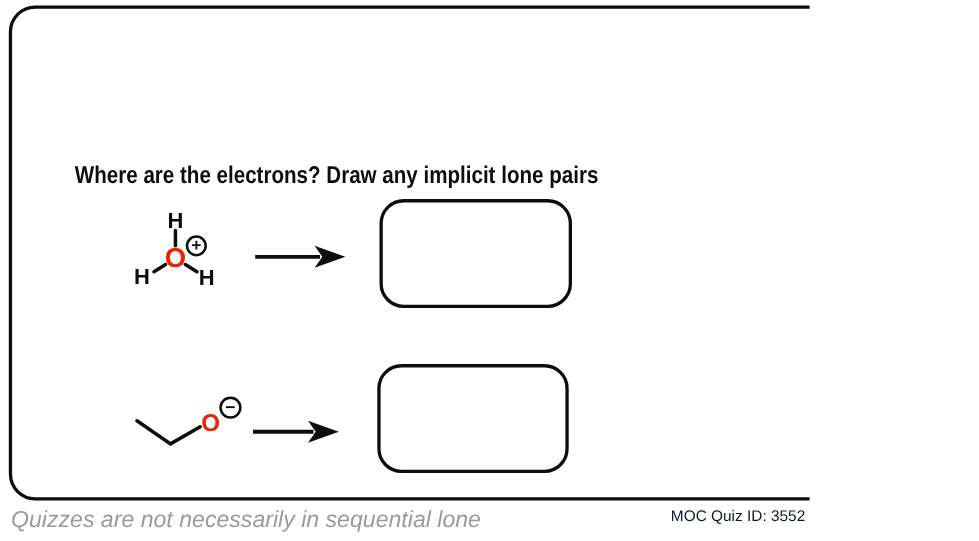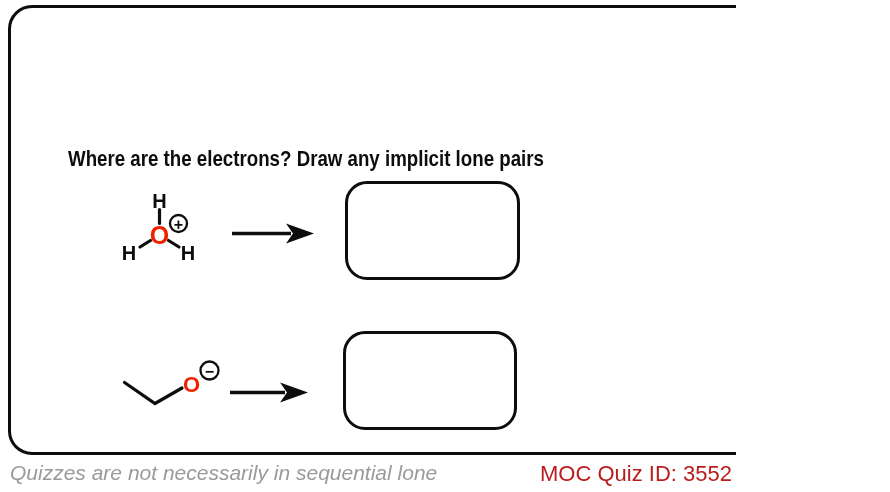--- a/index.html
+++ b/index.html
@@ -39,21 +39,21 @@
   }
   .box1 { left: 345px; top: 181px; width: 175px; height: 99px; }
   .box2 { left: 343px; top: 331px; width: 174px; height: 99px; }
   .footer-note {
     position: absolute; left: 10px; top: 461px;
     font-size: 21px; font-style: italic;
     color: #9a9a9a; white-space: nowrap;
   }
   .footer-id {
     position: absolute; right: 4px; top: 461px;
-    font-size: 22px; color: #b91c1c; white-space: nowrap;
+    font-size: 14px; color: #0f172a; white-space: nowrap;
   }
   svg text.atom {
     font-family: "Liberation Sans", sans-serif;
     font-weight: bold;
     text-anchor: middle;
     dominant-baseline: central;
     fill: #0d0d0d;
   }
   svg text.h    { font-size: 20px; }
   svg text.o    { fill: #ee2200; }

